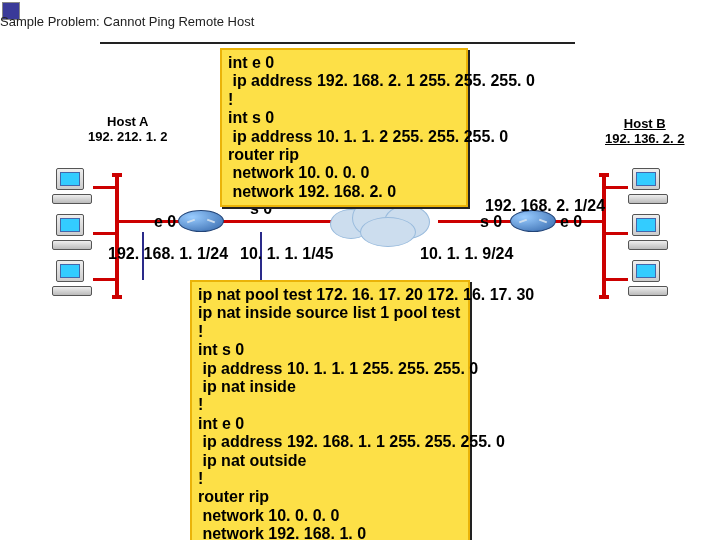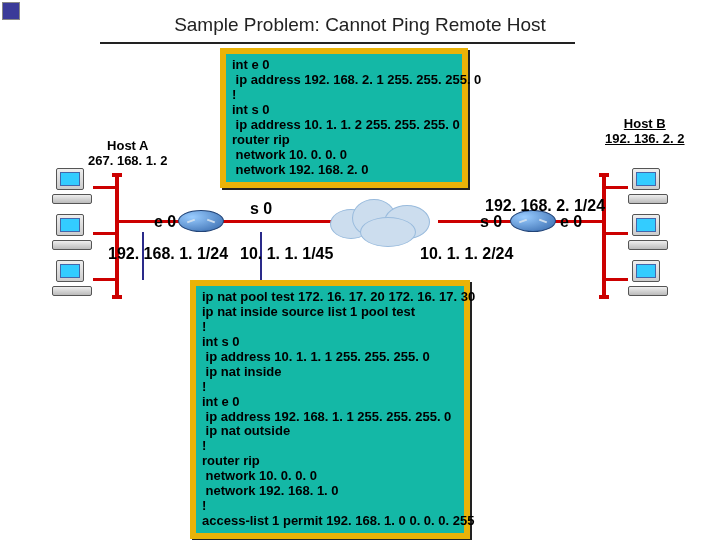--- a/index.html
+++ b/index.html
@@ -19,57 +19,56 @@
     width: 18px;
     height: 18px;
     background: #3a3a99;
     border: 1px solid #888;
   }
   .title {
     position: absolute;
     top: 14px;
     left: 0;
     width: 720px;
-    text-align: center;
-    font-family: "Comic Sans MS", cursive, sans-serif;
-    font-size: 19px;
+    font-family: "Comic Sans MS", cursive, sans-serif;
+    font-size: 13px;
     color: #222;
   }
   .title-underline {
     position: absolute;
     top: 42px;
     left: 100px;
     width: 475px;
     height: 2px;
     background: #222;
   }
   .config-box {
     position: absolute;
-    background: #14b8a6;
-    border: 6px solid #eab308;
+    background: #fde047;
+    border: 2px solid #eab308;
     padding: 4px 6px;
     font-family: "Comic Sans MS", Arial, sans-serif;
-    font-size: 13px;
+    font-size: 16px;
     line-height: 1.15;
     font-weight: bold;
     white-space: pre;
     z-index: 5;
     box-shadow: 2px 2px 0 #222;
   }
   .config-top { top: 48px; left: 220px; width: 248px; }
   .config-bottom { top: 280px; left: 190px; width: 280px; }
   .host-label {
     position: absolute;
     font-family: "Comic Sans MS", cursive, sans-serif;
     font-size: 13px;
     font-weight: bold;
     text-align: center;
     line-height: 1.15;
   }
-  .host-a-label { top: 115px; left: 88px; margin-top: 24px; }
+  .host-a-label { top: 115px; left: 88px; }
   .host-b-label { top: 117px; left: 605px; text-decoration: underline; }
   .pc {
     position: absolute;
     width: 40px;
     height: 36px;
   }
   .pc .monitor {
     position: absolute;
     top: 0; left: 4px;
     width: 28px; height: 22px;
@@ -164,21 +163,21 @@
 </head>
 <body>
 
 <div class="corner-block"></div>
 
 <div class="title">Sample Problem: Cannot Ping Remote Host</div>
 <div class="title-underline"></div>
 
 <div class="host-label host-a-label">
   <span>Host A</span><br>
-  <span>267. 168. 1. 2</span>
+  <span>192. 212. 1. 2</span>
 </div>
 
 <div class="host-label host-b-label">
   <span>Host B</span><br>
   <span>192. 136. 2. 2</span>
 </div>
 
 <div class="bus bus-left"></div>
 <div class="bus-cap" style="top:173px;left:112px"></div>
 <div class="bus-cap" style="top:295px;left:112px"></div>
@@ -246,21 +245,21 @@
   <div class="cloud-shape" style="top:22px;left:30px;width:56px;height:30px"></div>
 </div>
 
 <div class="if-label" style="top:213px;left:154px">e 0</div>
 <div class="if-label" style="top:200px;left:250px">s 0</div>
 <div class="if-label" style="top:213px;left:480px">s 0</div>
 <div class="if-label" style="top:213px;left:560px">e 0</div>
 
 <div class="net-label" style="top:245px;left:108px">192. 168. 1. 1/24</div>
 <div class="net-label" style="top:245px;left:240px">10. 1. 1. 1/45</div>
-<div class="net-label" style="top:245px;left:420px">10. 1. 1. 2/24</div>
+<div class="net-label" style="top:245px;left:420px">10. 1. 1. 9/24</div>
 <div class="net-label" style="top:197px;left:485px">192. 168. 2. 1/24</div>
 
 <div class="config-box config-top">int e 0
  ip address 192. 168. 2. 1 255. 255. 255. 0
 !
 int s 0
  ip address 10. 1. 1. 2 255. 255. 255. 0
 router rip
  network 10. 0. 0. 0
  network 192. 168. 2. 0</div>

